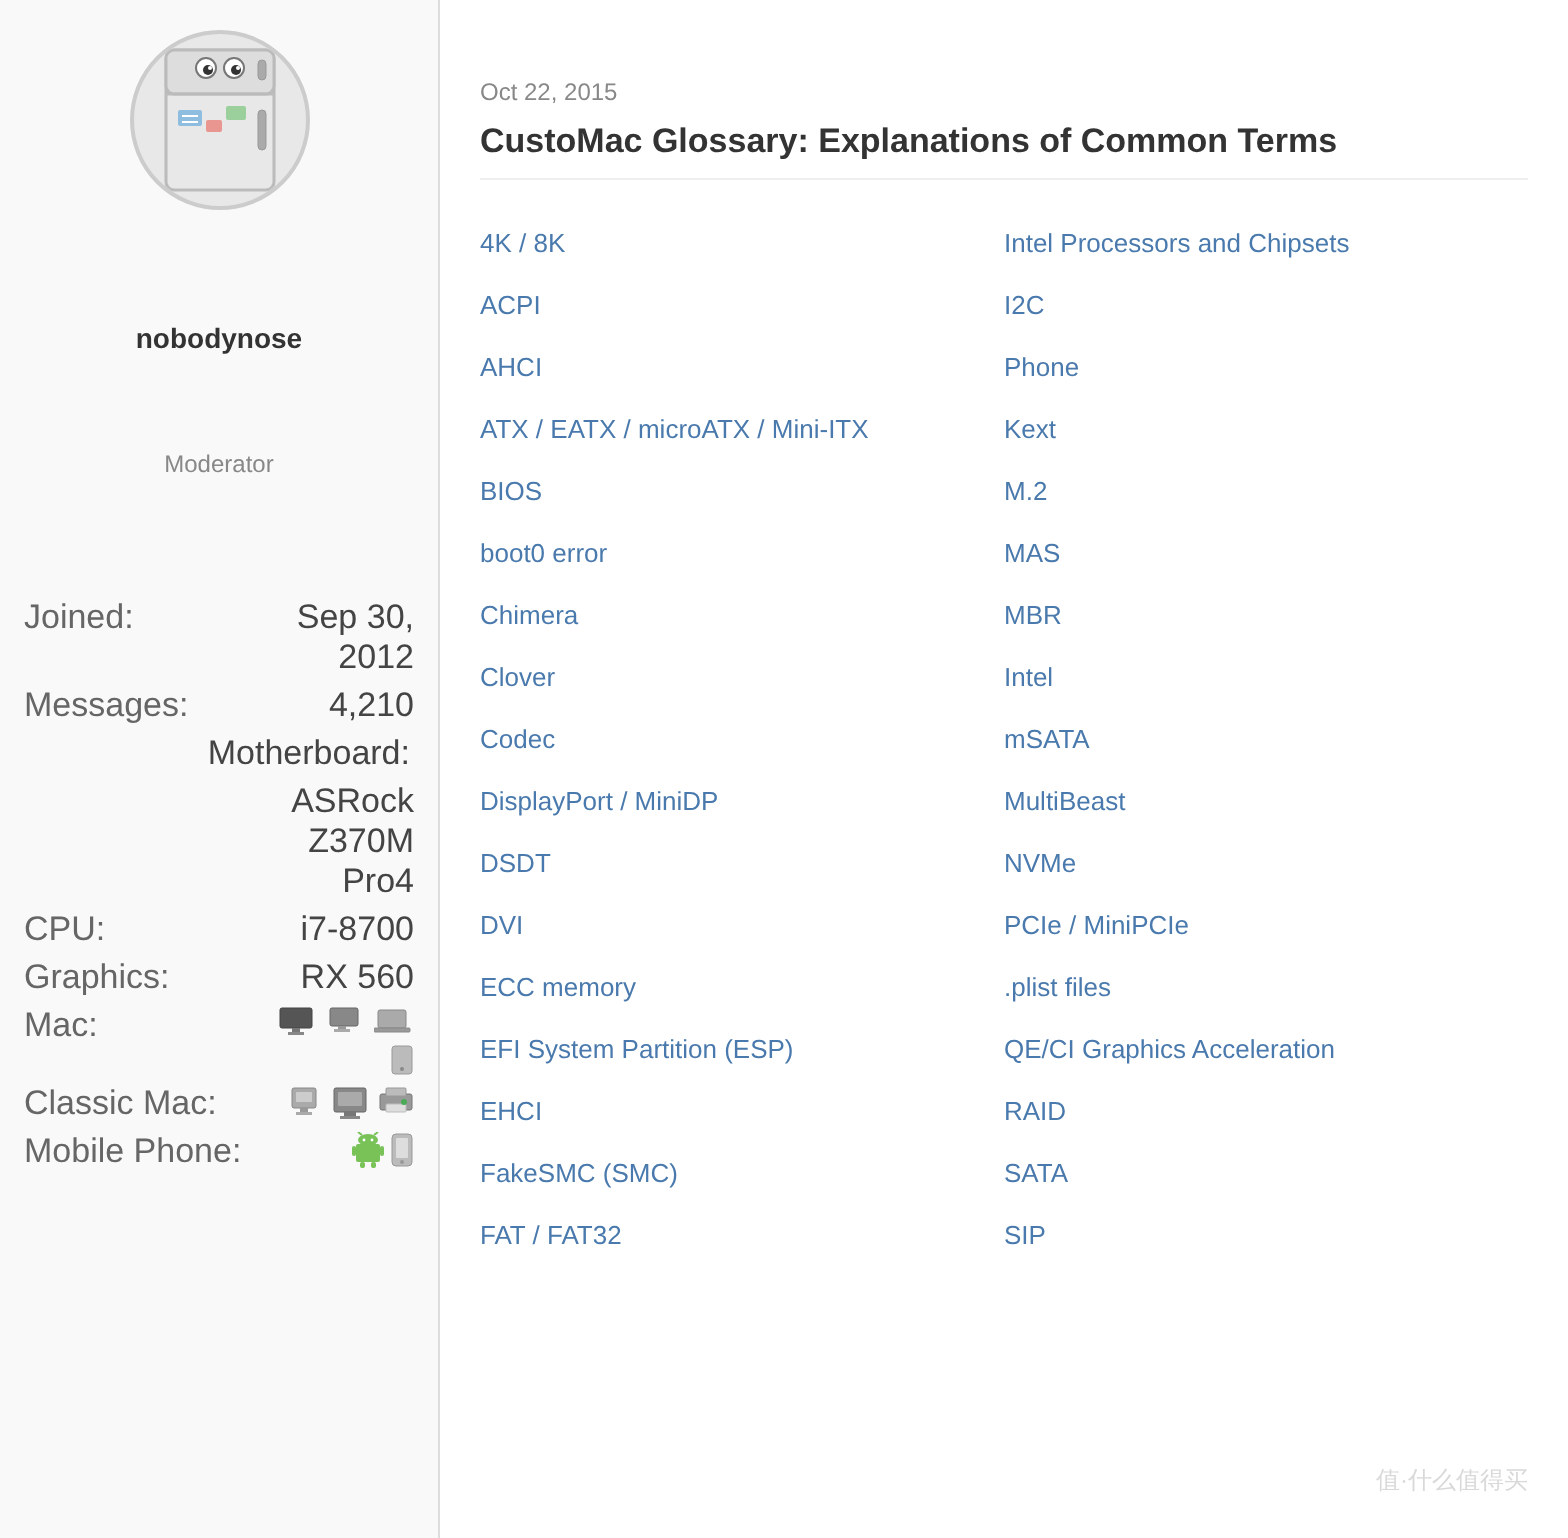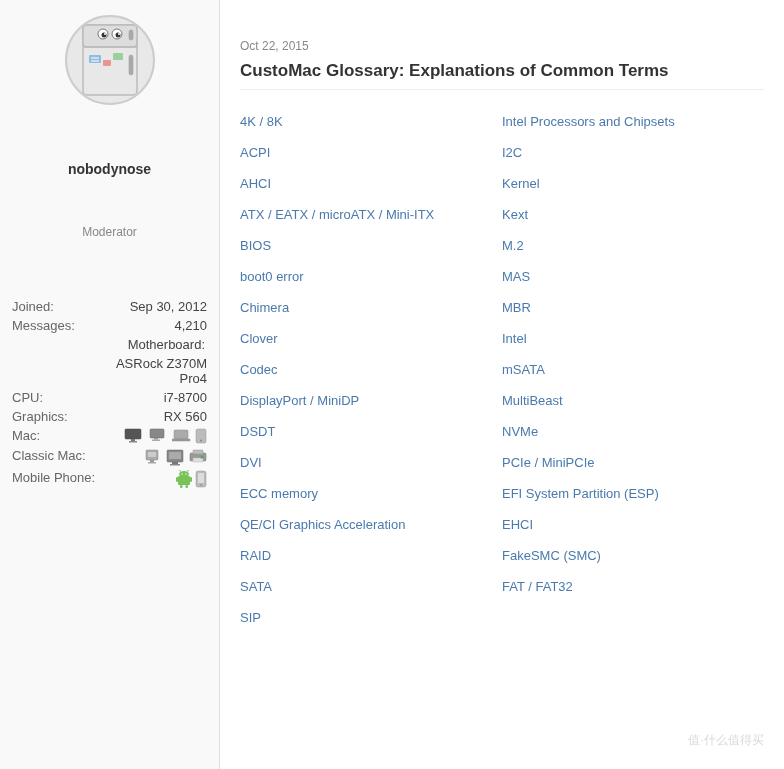--- a/index.html
+++ b/index.html
@@ -46,21 +46,21 @@
       text-align: center;
     }
     .user-role {
       font-size: 12px;
       color: #888;
       text-align: center;
       margin-bottom: 10px;
     }
     .user-info {
       width: 100%;
-      font-size: 13px;
+      font-size: 17px;
       color: #444;
     }
     .user-info table {
       width: 100%;
       border-collapse: collapse;
     }
     .user-info td {
       padding: 2px 2px;
       vertical-align: top;
     }
@@ -290,40 +290,41 @@
   <div class="main-content">
     <div class="post-date">Oct 22, 2015</div>
     <div class="post-title">CustoMac Glossary: Explanations of Common Terms</div>
 
     <div class="glossary-grid" id="glossary-grid">
     <div class="glossary-item"><a class="glossary-link" href="#">4K / 8K</a></div>
         <div class="glossary-item"><a class="glossary-link" href="#">Intel Processors and Chipsets</a></div>
         <div class="glossary-item"><a class="glossary-link" href="#">ACPI</a></div>
         <div class="glossary-item"><a class="glossary-link" href="#">I2C</a></div>
         <div class="glossary-item"><a class="glossary-link" href="#">AHCI</a></div>
-        <div class="glossary-item"><a class="glossary-link" href="#">Kernel</a></div>
+        <div class="glossary-item"><a class="glossary-link" href="#">Phone</a></div>
         <div class="glossary-item"><a class="glossary-link" href="#">ATX / EATX / microATX / Mini-ITX</a></div>
         <div class="glossary-item"><a class="glossary-link" href="#">Kext</a></div>
         <div class="glossary-item"><a class="glossary-link" href="#">BIOS</a></div>
         <div class="glossary-item"><a class="glossary-link" href="#">M.2</a></div>
         <div class="glossary-item"><a class="glossary-link" href="#">boot0 error</a></div>
         <div class="glossary-item"><a class="glossary-link" href="#">MAS</a></div>
         <div class="glossary-item"><a class="glossary-link" href="#">Chimera</a></div>
         <div class="glossary-item"><a class="glossary-link" href="#">MBR</a></div>
         <div class="glossary-item"><a class="glossary-link" href="#">Clover</a></div>
         <div class="glossary-item"><a class="glossary-link" href="#">Intel</a></div>
         <div class="glossary-item"><a class="glossary-link" href="#">Codec</a></div>
         <div class="glossary-item"><a class="glossary-link" href="#">mSATA</a></div>
         <div class="glossary-item"><a class="glossary-link" href="#">DisplayPort / MiniDP</a></div>
         <div class="glossary-item"><a class="glossary-link" href="#">MultiBeast</a></div>
         <div class="glossary-item"><a class="glossary-link" href="#">DSDT</a></div>
         <div class="glossary-item"><a class="glossary-link" href="#">NVMe</a></div>
         <div class="glossary-item"><a class="glossary-link" href="#">DVI</a></div>
         <div class="glossary-item"><a class="glossary-link" href="#">PCIe / MiniPCIe</a></div>
         <div class="glossary-item"><a class="glossary-link" href="#">ECC memory</a></div>
+        <div class="glossary-item"><a class="glossary-link" href="#">.plist files</a></div>
         <div class="glossary-item"><a class="glossary-link" href="#">EFI System Partition (ESP)</a></div>
         <div class="glossary-item"><a class="glossary-link" href="#">QE/CI Graphics Acceleration</a></div>
         <div class="glossary-item"><a class="glossary-link" href="#">EHCI</a></div>
         <div class="glossary-item"><a class="glossary-link" href="#">RAID</a></div>
         <div class="glossary-item"><a class="glossary-link" href="#">FakeSMC (SMC)</a></div>
         <div class="glossary-item"><a class="glossary-link" href="#">SATA</a></div>
         <div class="glossary-item"><a class="glossary-link" href="#">FAT / FAT32</a></div>
         <div class="glossary-item"><a class="glossary-link" href="#">SIP</a></div>
       </div>
   </div>

